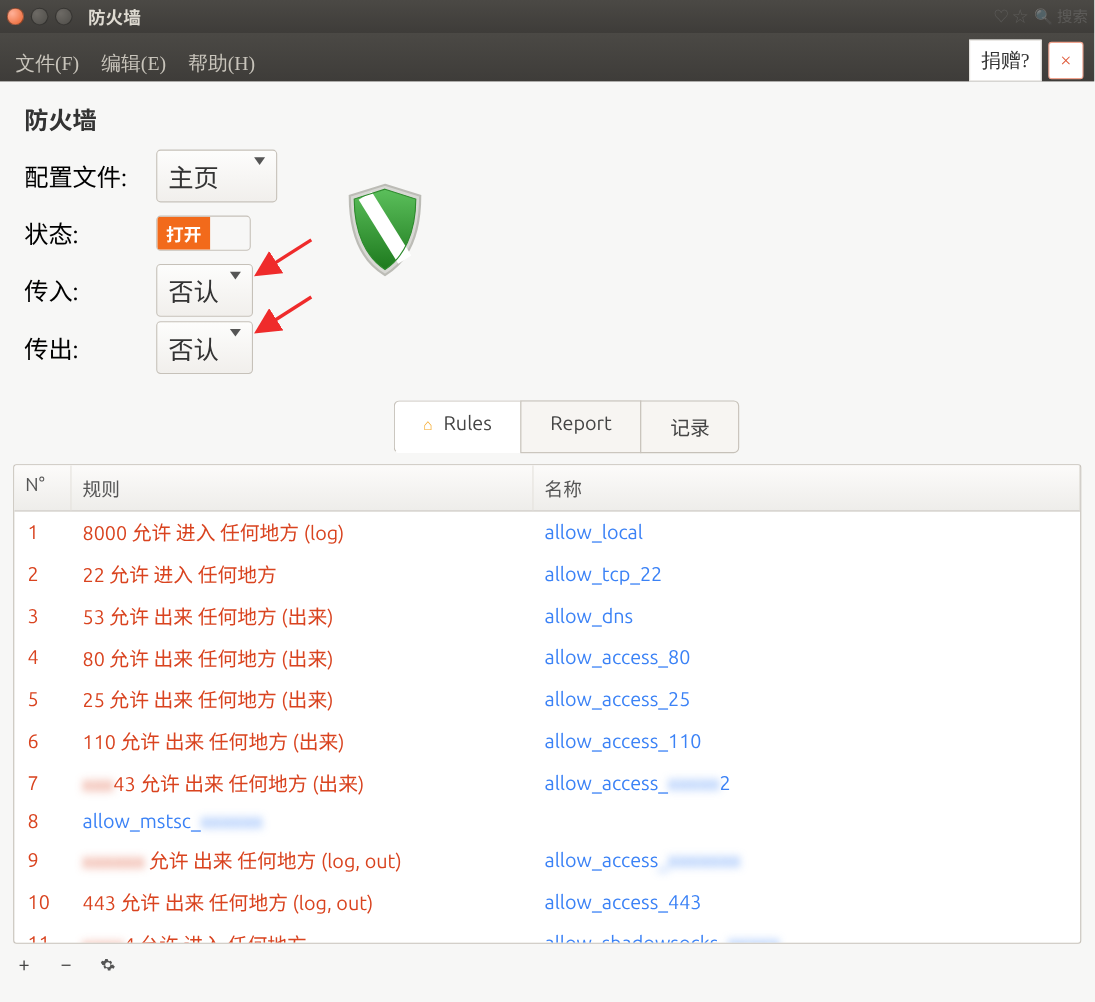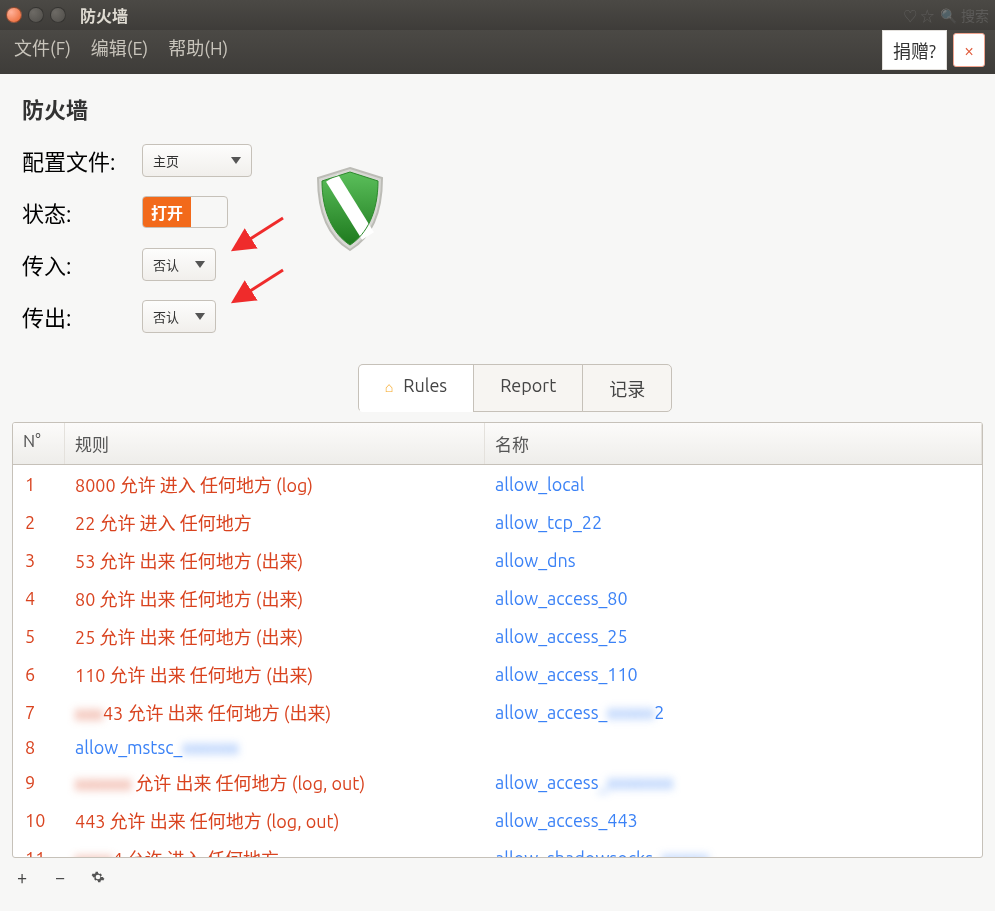--- a/index.html
+++ b/index.html
@@ -23,46 +23,47 @@
   .win-close{background:radial-gradient(circle at 30% 30%,#ffb199,#e9622c);}
   .win-min,.win-max{background:radial-gradient(circle at 30% 30%,#6d6a65,#4f4d49);}
   .titlebar-title{color:#dfdbd2;font-weight:bold;font-size:16px;margin-left:8px;}
   .titlebar-right{margin-left:auto;color:#888;font-size:14px;display:flex;align-items:center;gap:6px;}
 
   .menubar {
     height:44px;
     background:linear-gradient(#4b4945,#3e3c39);
     color:#c8c4bb;
     display:flex;
-    align-items:flex-start;
+    align-items:flex-end;
     padding:0 4px;
     font-size:18px;
+    font-family:Liberation Serif, serif;
   }
   .menubar .menu-item{padding:4px 10px;}
   .menubar-right{margin-left:auto;display:flex;align-items:center;}
   .donate{
     background:#fff;color:#333;padding:6px 10px;margin-right:6px;
     border:1px solid #e3e0dc;font-size:18px;margin-left:45px;
   }
   .close-btn{
     width:32px;height:34px;border:1px solid #f1a48f;border-radius:3px;
     color:#e05a3a;font-size:18px;background:#fff;display:flex;align-items:center;justify-content:center;
     margin-right:6px;
   }
 
   .page-title{font-size:22px;font-weight:bold;padding:18px 22px 10px;color:#333;}
 
   .settings{padding:4px 22px 10px; position:relative;}
   .settings-row{display:flex;align-items:center;height:44px;margin-bottom:8px;}
   .settings-label{width:120px;font-size:22px;color:#000000;}
   .dropdown,.dropdown-wide{
-    display:inline-flex;align-items:center;justify-content:space-between;
+    display:inline-flex;justify-content:space-between;
     background:linear-gradient(#fdfdfc,#f1efec);
     border:1px solid #c6c1b9;border-radius:4px;
-    padding:6px 10px;font-size:13px;color:#333;min-width:74px;gap:10px;
+    padding:6px 10px;font-size:23px;color:#333;min-width:74px;gap:10px;
   }
   .dropdown-wide{min-width:110px;}
   .chev{width:0;height:0;border-left:5px solid transparent;border-right:5px solid transparent;border-top:7px solid #555;}
   .toggle{
     width:86px;height:32px;border:1px solid #c6c1b9;border-radius:4px;
     display:flex;overflow:hidden;gap:44px;
   }
   .toggle-on{flex:0 0 48px;background:#f26a1b;color:#fff;display:flex;align-items:center;justify-content:center;font-size:16px;font-weight:bold;}
   .toggle-knob{flex:1;background:linear-gradient(#fdfdfc,#f1efec);border-left:1px solid #c6c1b9;}
 

